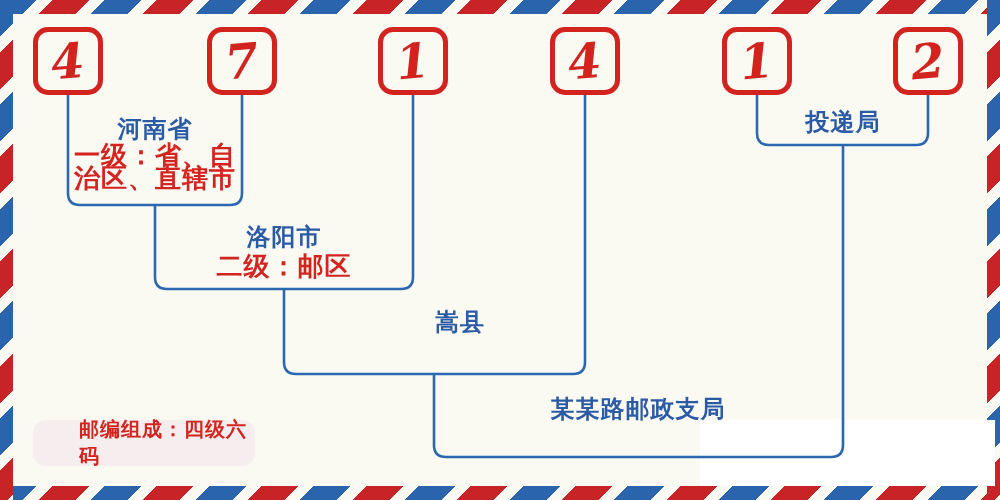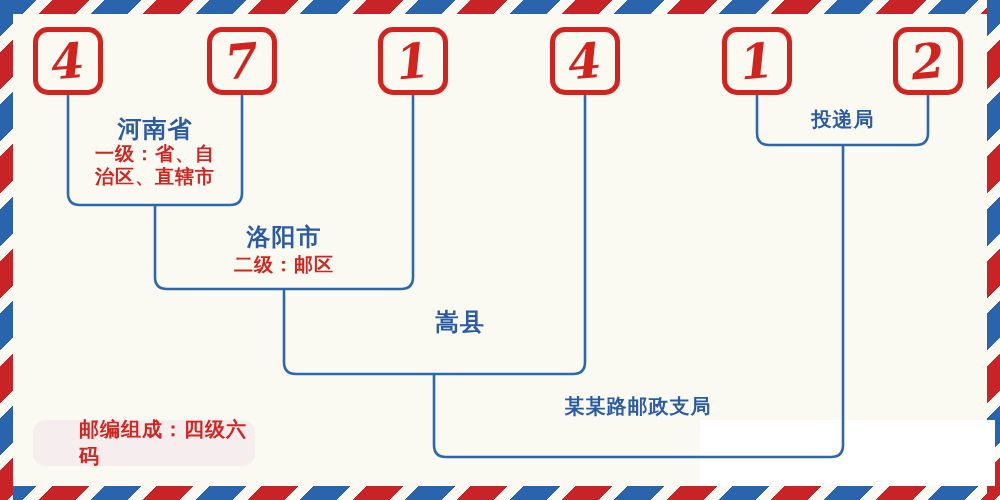--- a/index.html
+++ b/index.html
@@ -26,22 +26,22 @@
   svg.connectors path{fill:none;stroke:var(--line-blue);stroke-width:2.6px;}
 
   .digit-box{position:absolute;top:27px;width:70px;height:68px;border:5px solid var(--box-red);
     border-radius:15px;box-sizing:border-box;display:flex;align-items:center;justify-content:center;}
   .digit{font-family:"DejaVu Serif","Liberation Serif",serif;font-style:italic;font-weight:bold;
     font-size:48px;color:var(--box-red);transform:rotate(-5deg);line-height:1;}
 
   .lbl{position:absolute;transform:translateX(-50%);white-space:nowrap;text-align:center;
     font-weight:bold;letter-spacing:1px;}
   .region{color:var(--text-blue);font-size:24px;}
-  .region.small{font-size:20px;}
-  .desc{color:var(--text-red);font-size:19px;line-height:23px;font-family:Liberation Mono, monospace;}
+  .region.small{font-size:24px;}
+  .desc{color:var(--text-red);font-size:26px;line-height:23px;}
 
   .badge{position:absolute;left:33px;top:420px;width:222px;height:46px;background:var(--badge-bg);
     border-radius:13px;display:flex;align-items:center;justify-content:center;}
   .badge span{color:var(--text-red);font-weight:bold;font-size:20px;letter-spacing:1px;padding-left:46px;}
 </style>
 </head>
 <body>
 
 <div class="stage">
 

